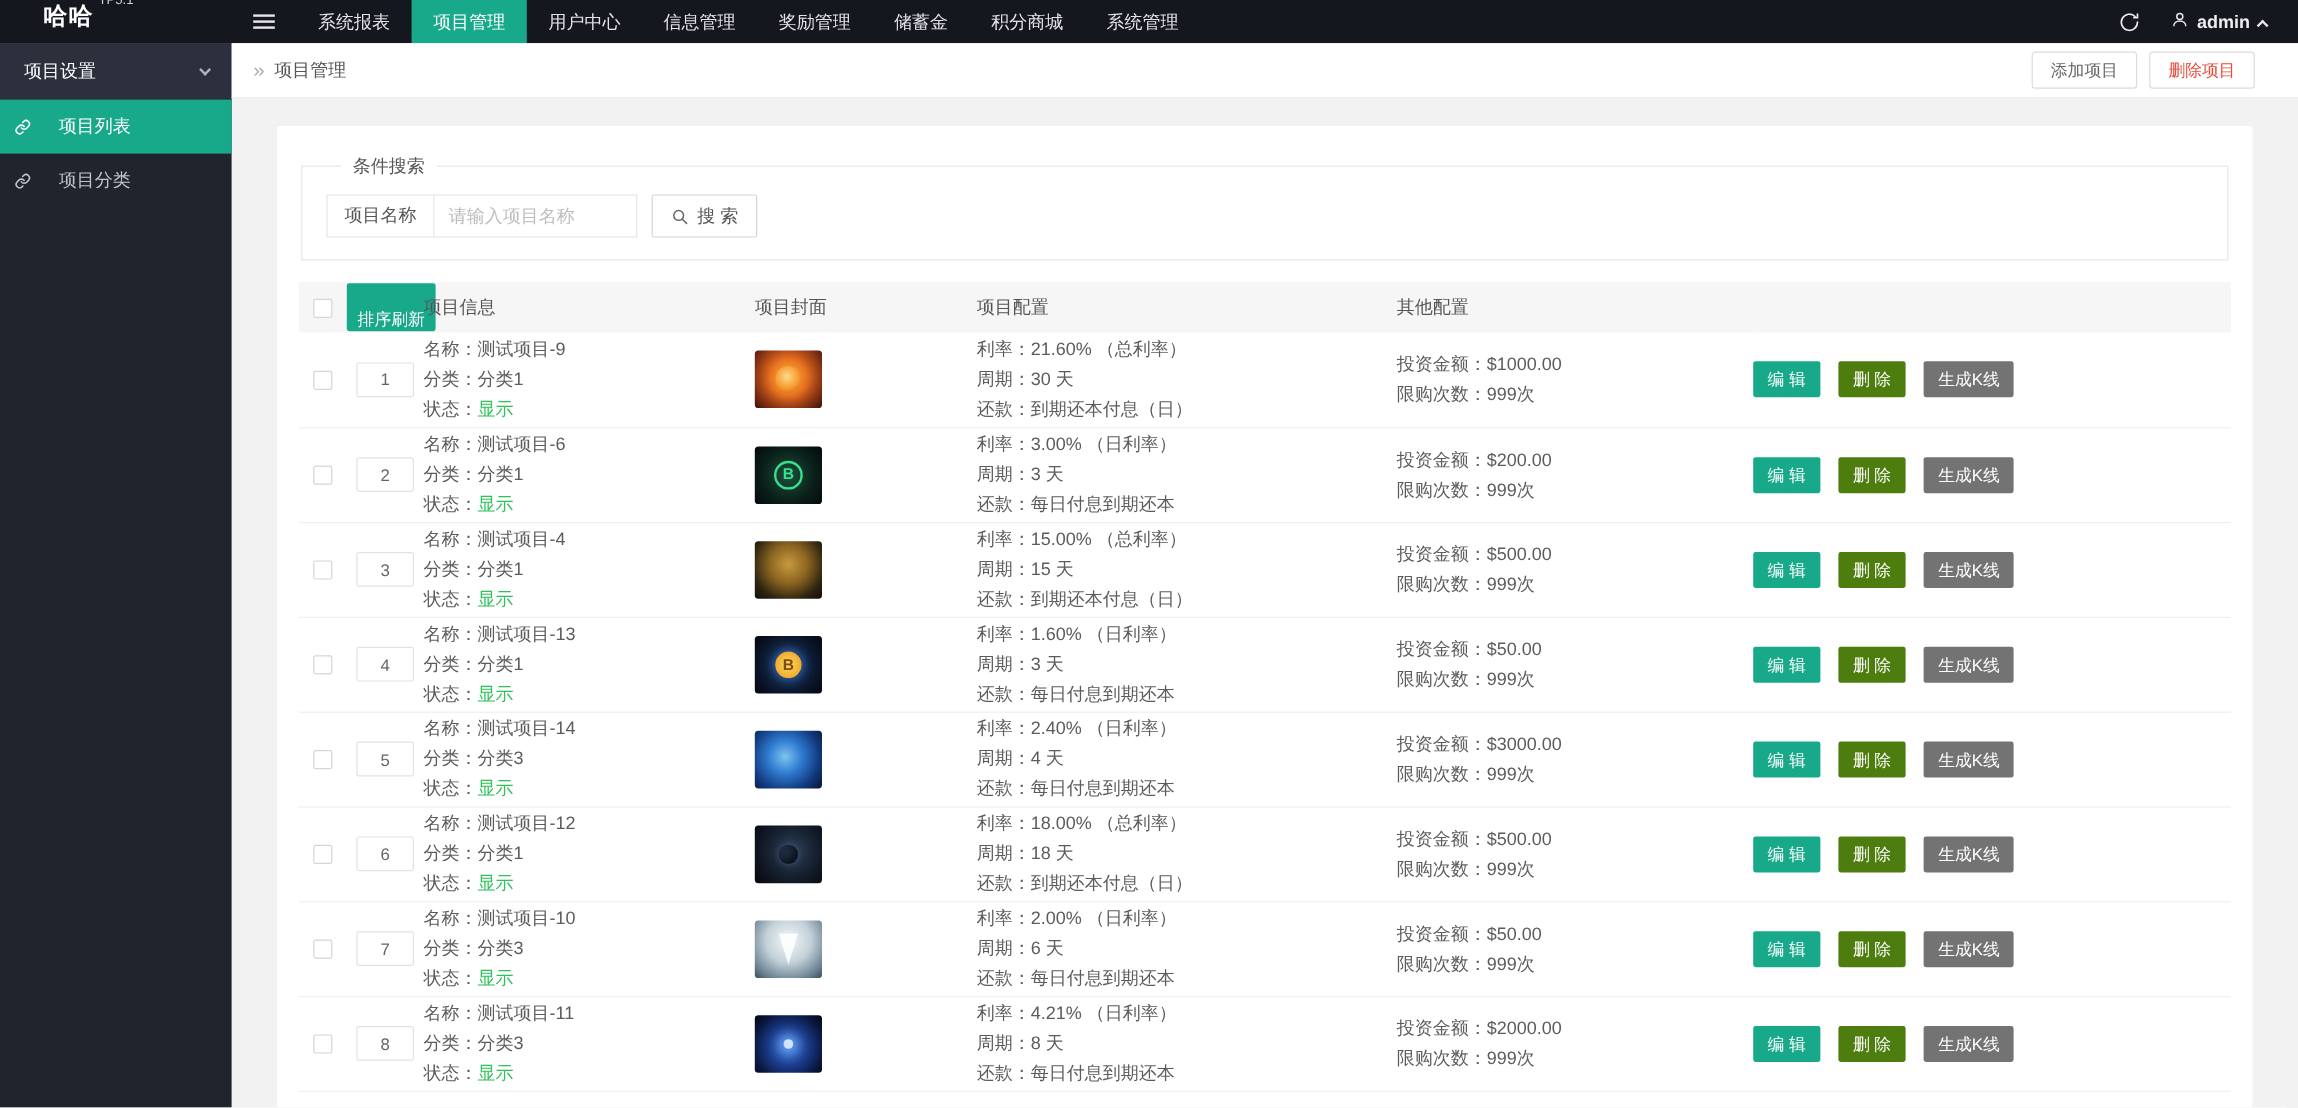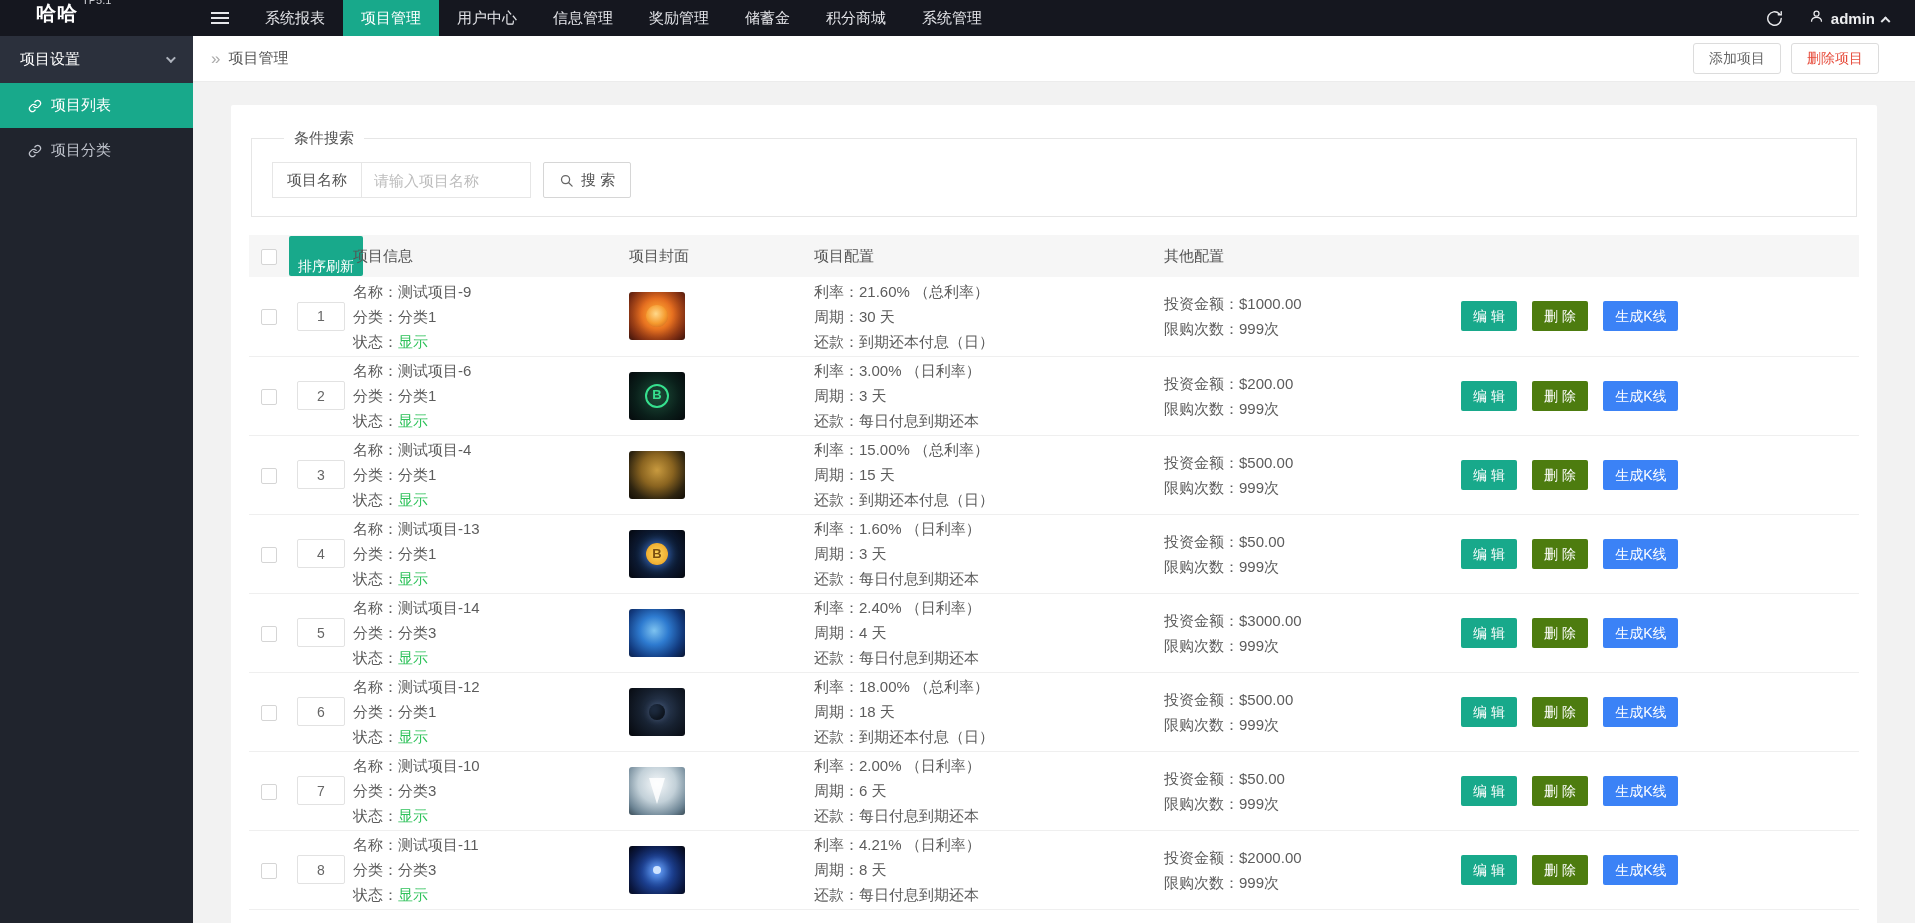--- a/index.html
+++ b/index.html
@@ -24,21 +24,21 @@
   .username { font-weight:bold; font-size:15px; }
   .caret-up { display:inline-block; width:7px; height:7px; border-left:2px solid #E6E7EA; border-top:2px solid #E6E7EA; transform:rotate(45deg) translate(2px,2px); }
 
   
   .body-row { flex:1; display:flex; min-height:0; }
 
   
   .sidebar { width:193px; flex:none; background:#20242D; display:flex; flex-direction:column; }
   .side-group { height:47px; background:#2B303C; color:#fff; display:flex; align-items:center; justify-content:space-between; padding:0 20px; font-size:15px; cursor:pointer; }
   .chev-down { display:inline-block; width:7px; height:7px; border-right:2px solid #AEB3BD; border-bottom:2px solid #AEB3BD; transform:rotate(45deg) translateY(-2px); }
-  .side-item { height:45px; display:flex; align-items:center; gap:9px; padding-left:28px; color:#BFC3CC; font-size:15px; cursor:pointer; }
+  .side-item { height:45px; display:flex; align-items:center; gap:23px; padding-left:12px; color:#BFC3CC; font-size:15px; cursor:pointer; }
   .side-item.active { background:#18A98B; color:#fff; }
   .side-item svg { flex:none; }
 
   
   .main { flex:1; display:flex; flex-direction:column; min-width:0; }
   .crumbbar { height:46px; flex:none; background:#fff; border-bottom:1px solid #ECECEC; display:flex; align-items:center; justify-content:space-between; padding:0 36px 0 18px; }
   .crumb-left { display:flex; align-items:center; gap:8px; }
   .crumb-marker { color:#ABABAB; font-size:17px; }
   .crumb-title { color:#555; font-size:15px; }
   .crumb-right { display:flex; gap:10px; }
@@ -67,21 +67,21 @@
   .td-center { text-align:center; }
   .checkbox { display:inline-block; width:16px; height:16px; background:#fff; border:1px solid #D5D5D5; border-radius:2px; vertical-align:middle; cursor:pointer; }
   .sort-input { width:48px; height:29px; border:1px solid #E2E2E2; border-radius:2px; text-align:center; font-size:14px; color:#666; background:#fff; outline:none; font-family:inherit; }
   .cell-lines div { line-height:25px; font-size:15px; color:#5C5C5C; white-space:nowrap; }
   .status-on { color:#2FC25B; }
 
   .btn { display:inline-block; height:30px; line-height:30px; padding:0 12px; border:none; border-radius:2px; color:#fff; font-size:14px; margin-right:11px; cursor:pointer; font-family:inherit; white-space:nowrap; }
   .btn.small { height:40px; line-height:28px; padding:16px 9px; margin:0; }
   .btn.teal { background:#18A98B; }
   .btn.red { background:#4d7c0f; }
-  .btn.orange { background:#3b82f6; }
+  .btn.orange { background:#737373; }
 
   
   .thumb { width:56px; height:48px; border-radius:3px; display:flex; align-items:center; justify-content:center; overflow:hidden; background:#222; }
   .cover-lion { background:radial-gradient(circle at 50% 45%, #F7A83C 0%, #E0681F 40%, #7A2C12 78%, #3A120A 100%); }
   .cover-lion::after { content:""; width:22px; height:22px; border-radius:50%; background:radial-gradient(circle at 45% 40%, #FFD98A, #F59A2E 55%, #C2571A); box-shadow:0 0 10px 3px rgba(255,150,40,.6); }
   .cover-btc-green { background:radial-gradient(circle at 50% 50%, #1D4F3A 0%, #0A1F1A 60%, #05090C 100%); }
   .cover-btc-green::after { content:"B"; font-weight:bold; font-size:13px; color:#36E08E; border:2px solid #36E08E; border-radius:50%; width:20px; height:20px; line-height:18px; text-align:center; }
   .cover-gold { background:radial-gradient(circle at 50% 40%, #C89A3F 0%, #8A6420 40%, #2E2410 75%, #120D05 100%); }
   .cover-btc-coin { background:radial-gradient(circle at 50% 50%, #1A3C66 0%, #0A1428 70%, #04070E 100%); }
   .cover-btc-coin::after { content:"B"; font-weight:bold; font-size:13px; color:#7A4E10; background:radial-gradient(circle, #FFD75E, #E89B1C); border-radius:50%; width:22px; height:22px; line-height:22px; text-align:center; box-shadow:0 0 8px 2px rgba(80,140,255,.55); }

